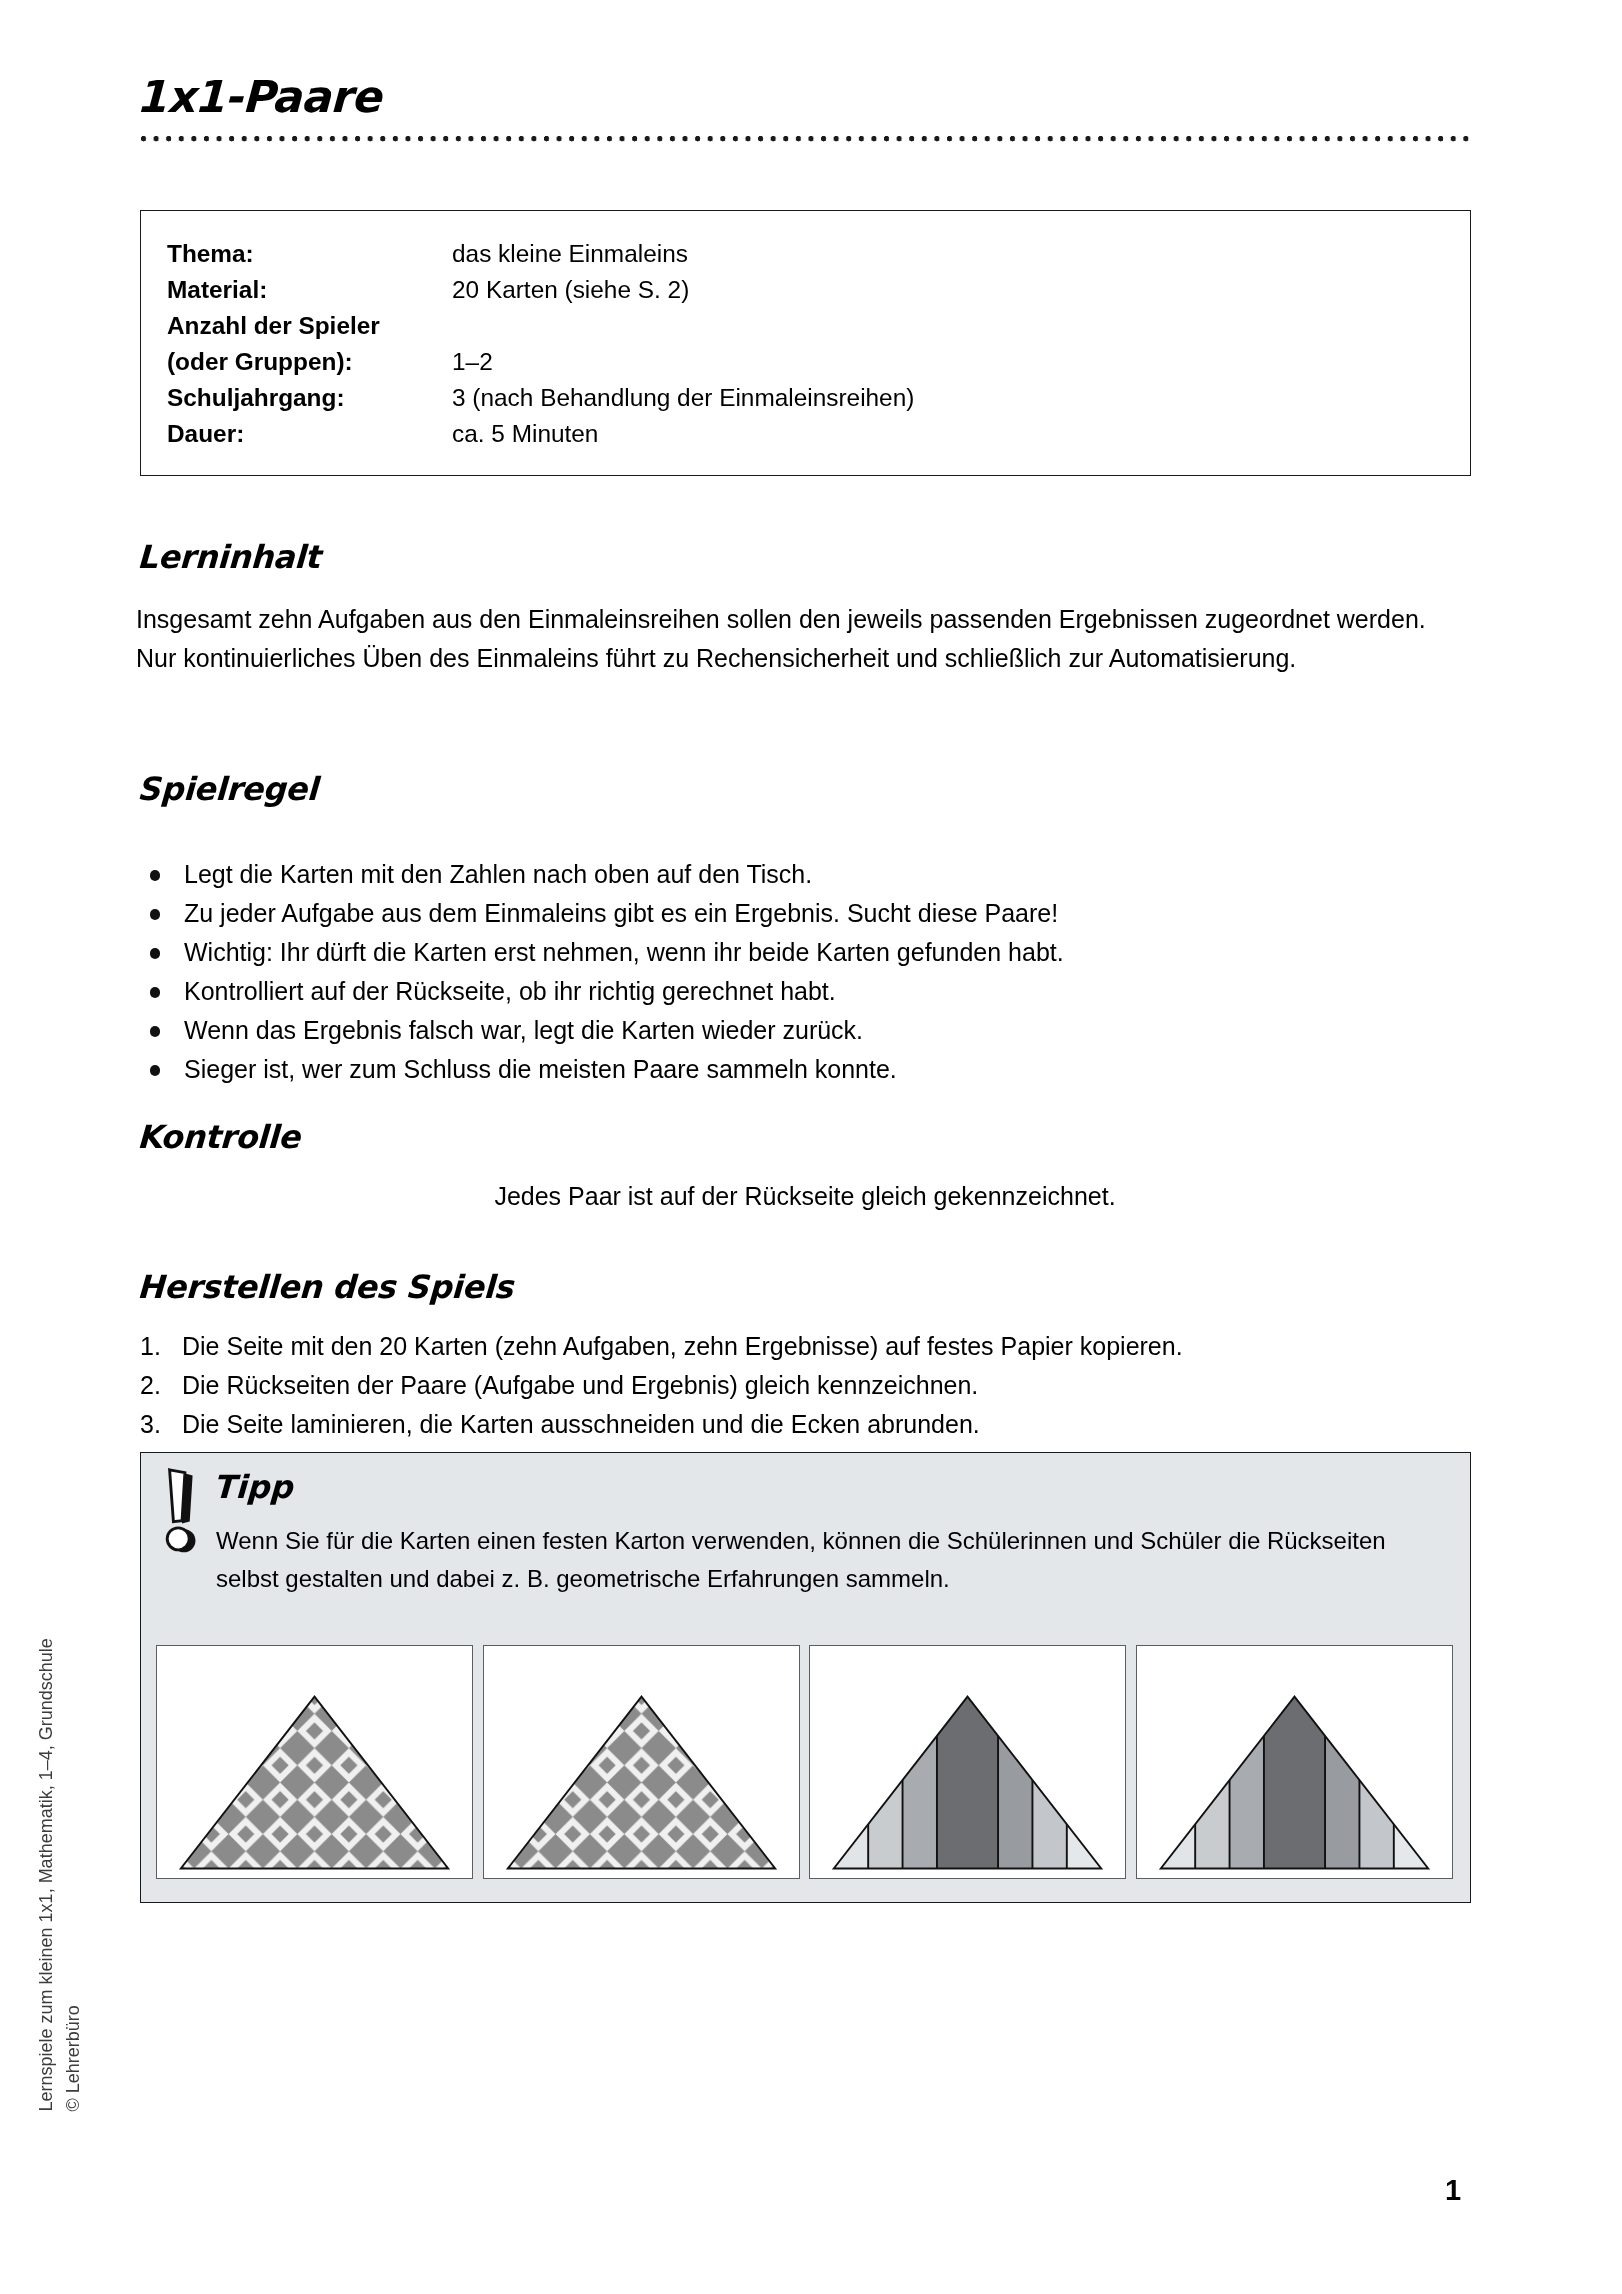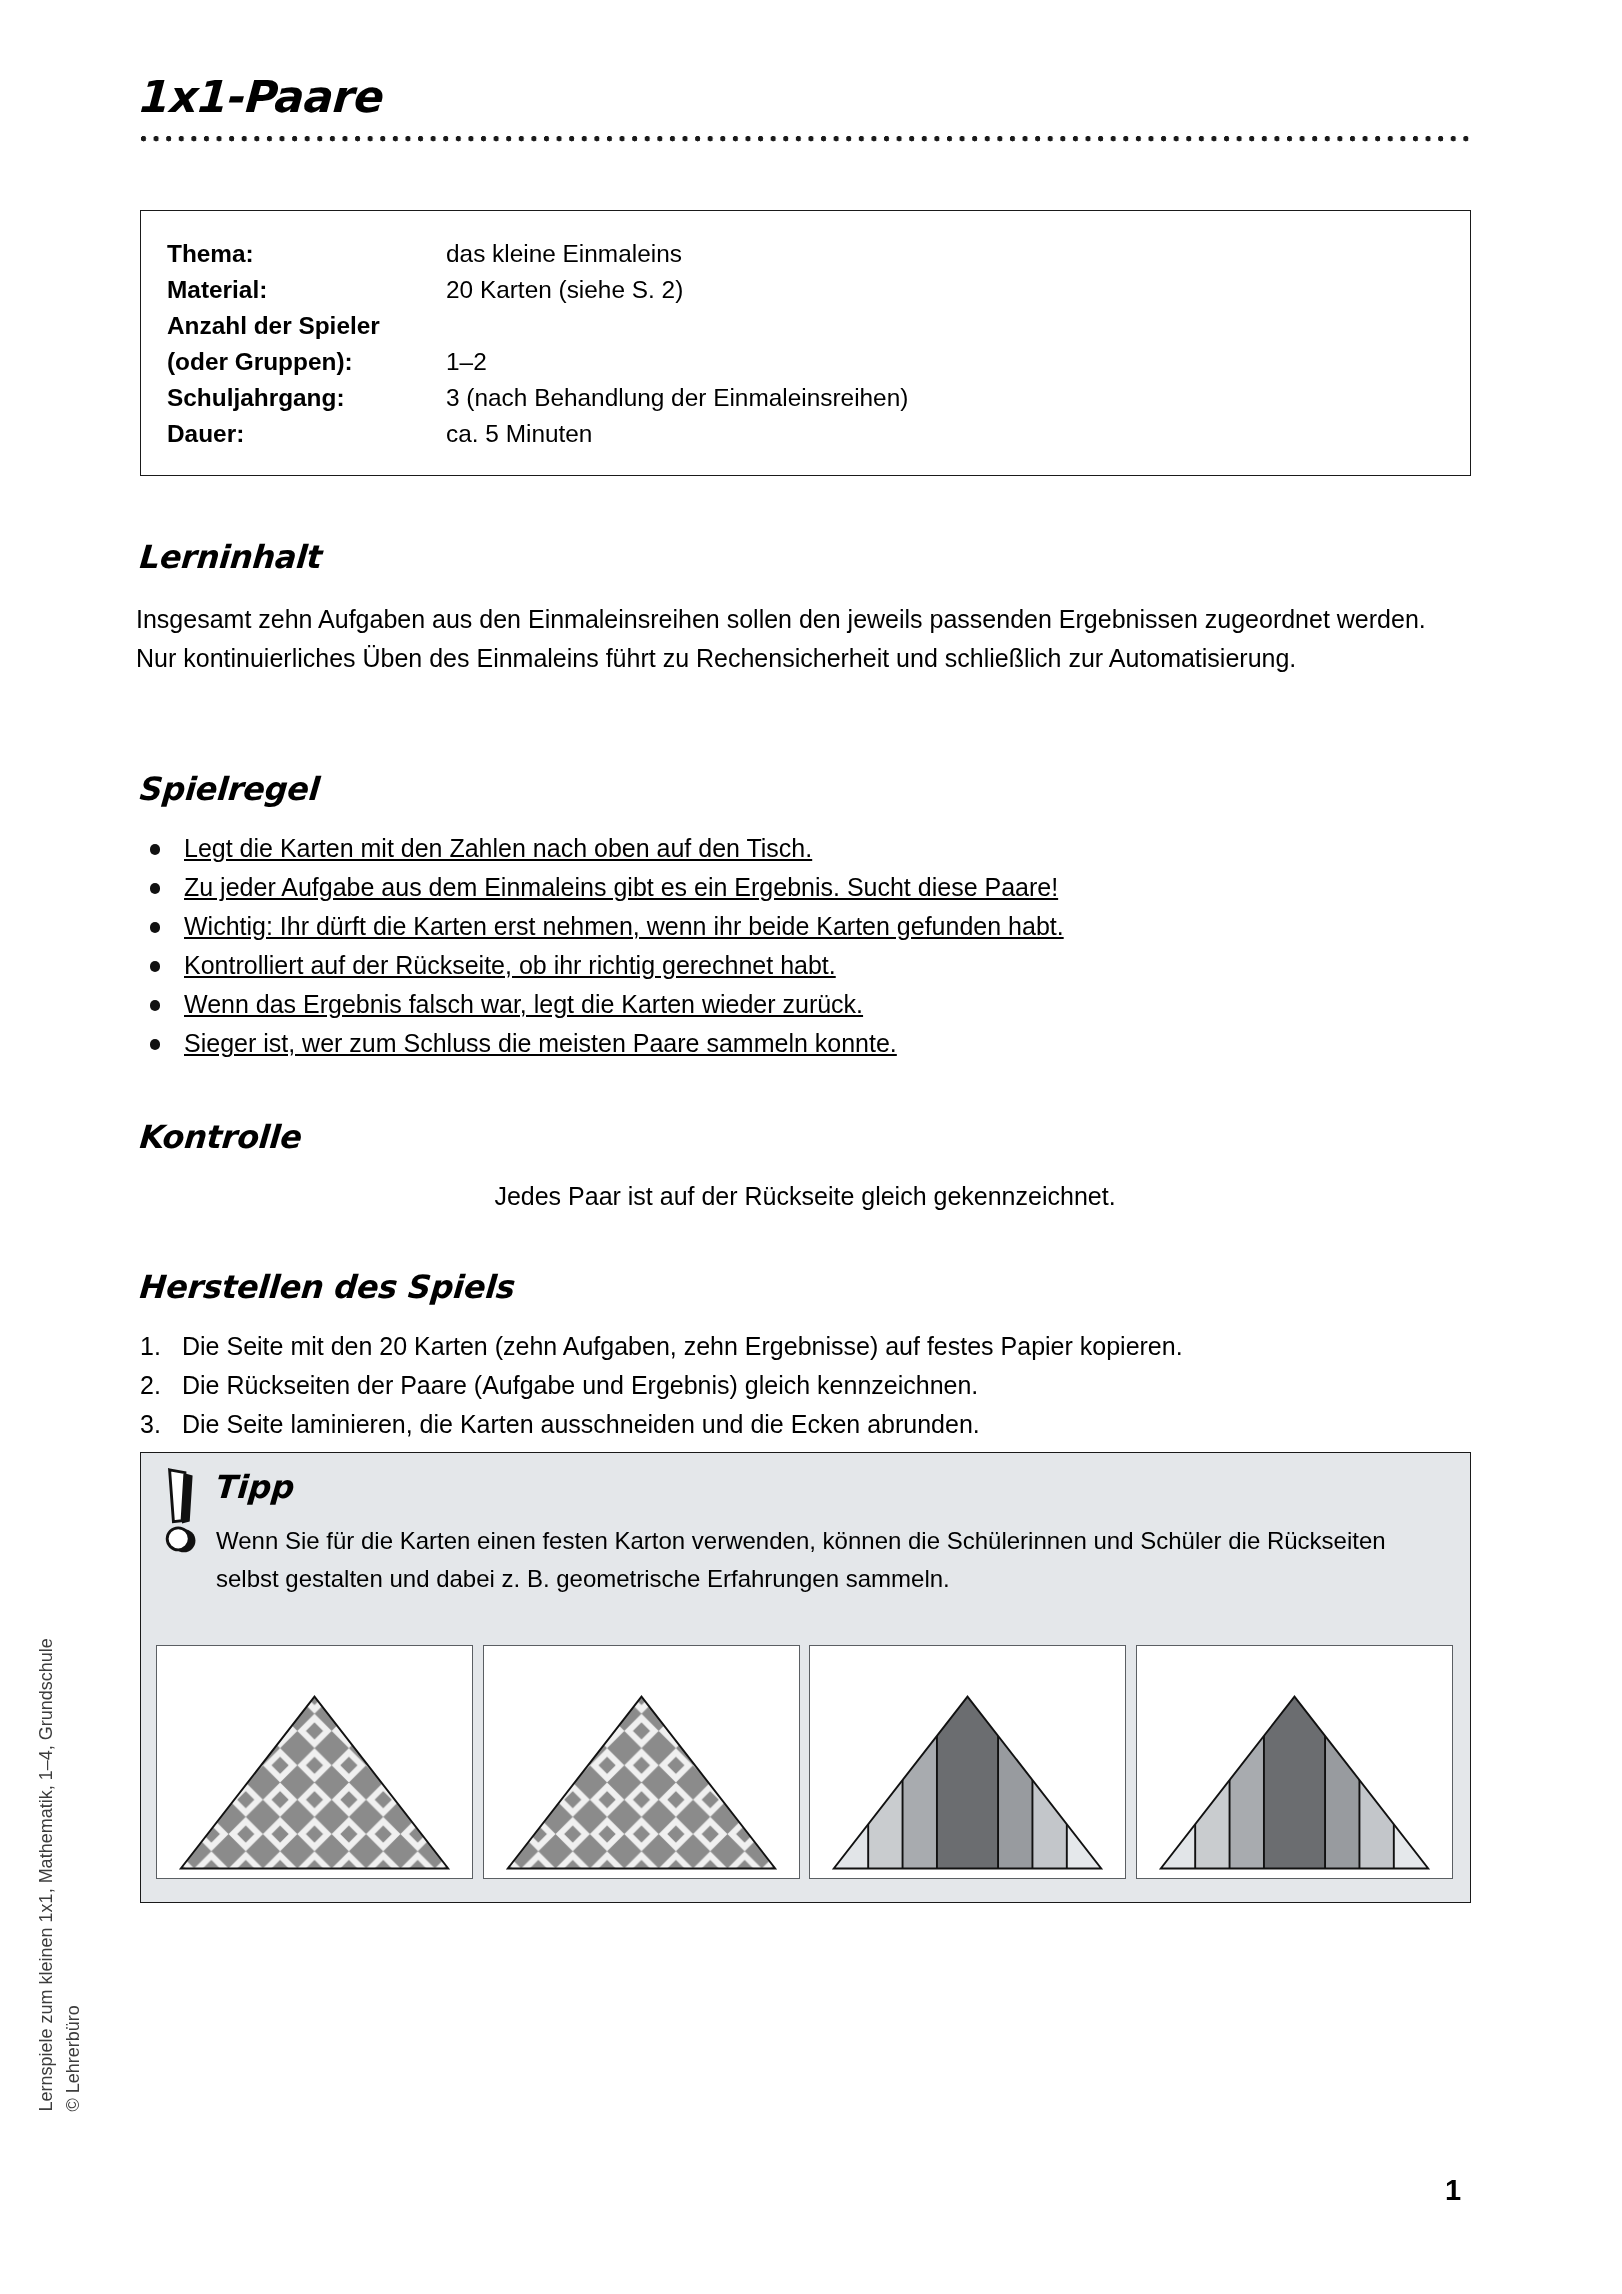--- a/index.html
+++ b/index.html
@@ -60,20 +60,21 @@
   }
   .info-table {
     position: absolute;
     left: 26px;
     top: 25px;
     font-size: 24.4px;
     line-height: 36px;
   }
   .info-row {
     display: flex;
+    gap: 6px;
   }
   .info-label {
     width: 279px;
     font-weight: bold;
     flex: 0 0 279px;
   }
   .info-value {
     white-space: nowrap;
   }
 
@@ -258,21 +259,21 @@
         <div class="info-label">Dauer:</div>
         <div class="info-value">ca. 5 Minuten</div>
       </div>
     </div>
   </div>
 
   <div class="sec-head" style="top:538px;">Lerninhalt</div>
   <div class="body-text" style="top:600px; width:1333px;">Insgesamt zehn Aufgaben aus den Einmaleinsreihen sollen den jeweils passenden Ergebnissen zugeordnet werden. Nur kontinuierliches Üben des Einmaleins führt zu Rechensicherheit und schließlich zur Automatisierung.</div>
 
   <div class="sec-head" style="top:770px;">Spielregel</div>
-  <ul class="bullets" style="top:829px;text-decoration:underline;">
+  <ul class="bullets" style="top:855px;">
     <li><span>Legt die Karten mit den Zahlen nach oben auf den Tisch.</span></li>
     <li><span>Zu jeder Aufgabe aus dem Einmaleins gibt es ein Ergebnis. Sucht diese Paare!</span></li>
     <li><span>Wichtig: Ihr dürft die Karten erst nehmen, wenn ihr beide Karten gefunden habt.</span></li>
     <li><span>Kontrolliert auf der Rückseite, ob ihr richtig gerechnet habt.</span></li>
     <li><span>Wenn das Ergebnis falsch war, legt die Karten wieder zurück.</span></li>
     <li><span>Sieger ist, wer zum Schluss die meisten Paare sammeln konnte.</span></li>
   </ul>
 
   <div class="sec-head" style="top:1118px;">Kontrolle</div>
   <div class="body-text" style="top:1177px;text-align:center;">Jedes Paar ist auf der Rückseite gleich gekennzeichnet.</div>

